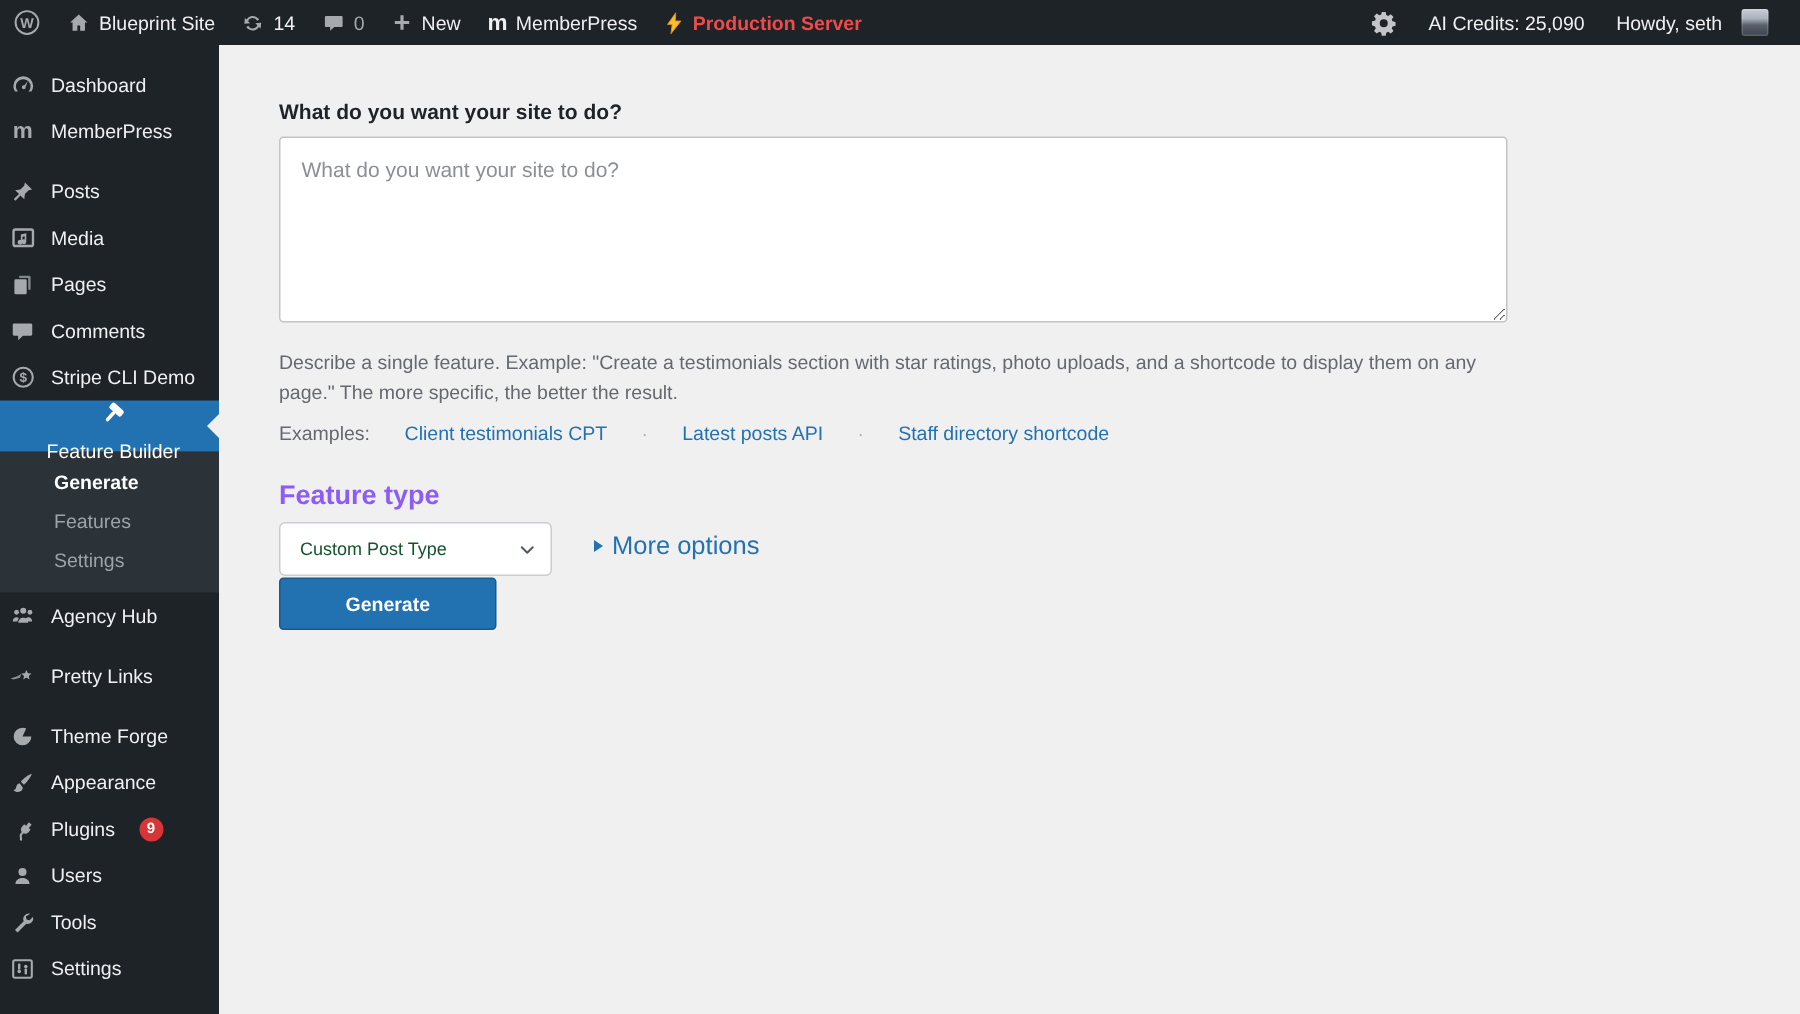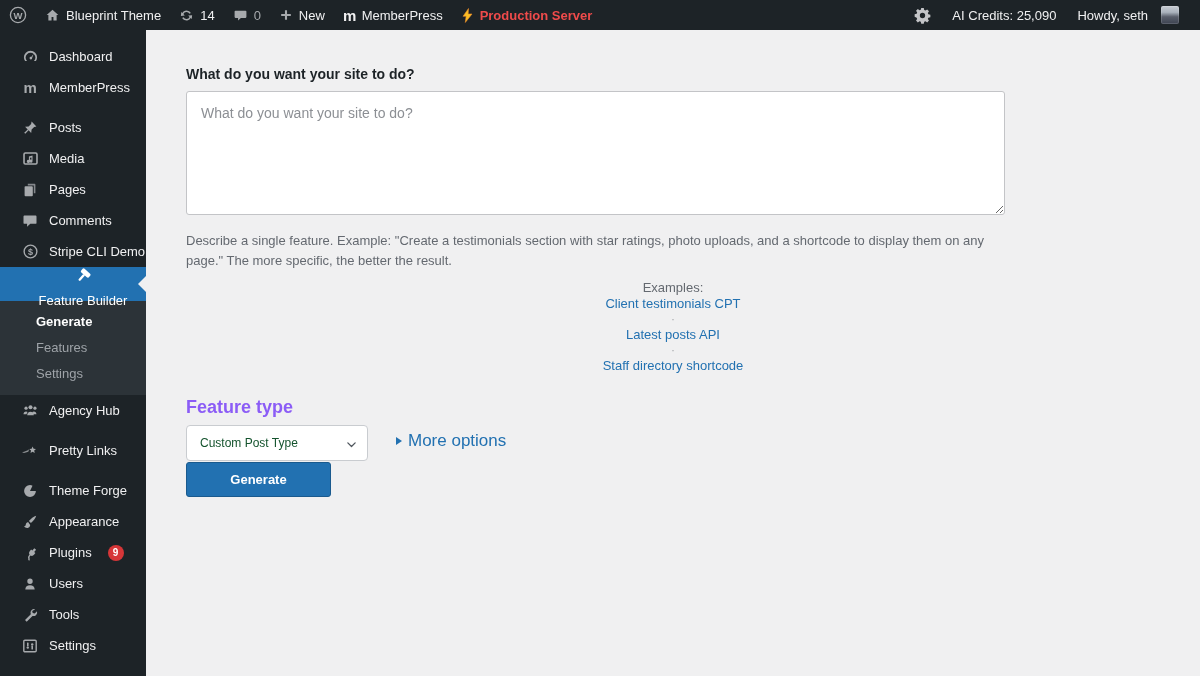--- a/index.html
+++ b/index.html
@@ -19,21 +19,21 @@
   .avatar{width:18px;height:18px;border-radius:2px;margin-left:7px;
     background:linear-gradient(180deg,#c9cdd4 0%,#aab2bc 35%,#5a5f6b 60%,#3c4250 100%);
     box-shadow:inset 0 0 0 1px rgba(255,255,255,.15);}
   .bar-right{padding-right:12px;}
   .bar-right .credits{padding:0 12px;}
 
   
   .sidebar{position:fixed;top:30px;left:0;width:146px;bottom:0;background:#1d2327;color:#f0f0f1;
     font-size:13px;z-index:40;}
   .menu{padding-top:11px;}
-  .menu-item{position:relative;height:31px;display:flex;align-items:center;gap:9px;padding-left:20px;cursor:pointer;}
+  .menu-item{position:relative;height:31px;display:flex;align-items:center;gap:9px;padding-left:5px;cursor:pointer;}
   .menu-item .mi-icon{width:20px;display:flex;justify-content:center;align-items:center;flex:none;}
   .menu-item .mi-label{color:#f0f0f1;}
   .menu-item.active{background:#2271b1;height:34px;flex-direction:column;}
   .menu-item.active .mi-label{color:#fff;font-weight:400;}
   .menu-item.active::after{content:"";position:absolute;right:0;top:50%;margin-top:-8px;
     border:8px solid transparent;border-right-color:#f0f0f1;}
   .menu-sep{height:9px;}
   .submenu{background:#2c3338;padding:7px 0 9px;}
   .submenu-item{height:26px;display:flex;align-items:center;padding-left:36px;color:#9ea3a8;cursor:pointer;}
   .submenu-item.current{color:#fff;font-weight:700;}
@@ -42,21 +42,21 @@
   .micon{fill:#a7aaad;}
   .mi-m{color:#a7aaad;font-weight:800;font-size:15px;line-height:1;letter-spacing:-.5px;}
 
   
   .content{margin-left:146px;margin-top:38px;padding:28px 40px 0;}
   .prompt-label{font-size:14px;font-weight:700;color:#1d2327;margin:0 0 9px;}
   .prompt-textarea{width:819px;height:124px;background:#fff;border:1px solid #c3c4c7;border-radius:3px;
     padding:13px 14px;font-size:14px;color:#2c3338;font-family:"Liberation Sans",sans-serif;resize:both;outline:none;}
   .prompt-textarea::placeholder{color:#8c8f94;opacity:1;}
   .description{margin-top:12px;font-size:13px;line-height:1.55;color:#646970;max-width:812px;}
-  .examples{margin-top:9px;font-size:13px;color:#646970;display:flex;align-items:center;gap:1px;flex-direction:column;}
+  .examples{margin-top:9px;font-size:13px;color:#646970;display:flex;align-items:center;gap:23px;}
   .examples a{color:#2271b1;text-decoration:none;font-weight:500;}
   .dot-sep{color:#a7aaad;font-size:12px;}
   .ft-label{margin-top:24px;font-size:18px;font-weight:700;color:#8b5cf6;}
   .controls-row{display:flex;align-items:flex-start;margin-top:7px;}
   .select-wrap{position:relative;width:182px;}
   .ft-select{width:182px;height:36px;background:#fff;border:1px solid #c9ccd0;border-radius:4px;
     padding:0 30px 0 13px;font-size:12px;color:#14532d;font-family:"Liberation Sans",sans-serif;
     appearance:none;-webkit-appearance:none;outline:none;cursor:pointer;}
   .select-chevron{position:absolute;right:10px;top:12px;pointer-events:none;}
   .more-options{margin-left:28px;margin-top:6px;display:flex;align-items:center;gap:6px;
@@ -78,21 +78,21 @@
             <text x="9" y="12.6" text-anchor="middle" font-size="9.5" font-weight="bold" fill="#a7aaad" font-family="Liberation Sans,sans-serif">W</text>
           </svg>
       </span>
     </div>
     <div class="bar-item">
       <span>
         <svg width="15" height="15" viewBox="0 0 16 16">
             <path class="micon" d="M8 1.8L1.8 7.4h1.8v6h3.4V9.6h2V13.4h3.4v-6h1.8z"></path>
           </svg>
       </span>
-      <span>Blueprint Theme</span>
+      <span>Blueprint Site</span>
     </div>
     <div class="bar-item">
       <span>
         <svg width="15" height="15" viewBox="0 0 16 16">
             <path class="micon" d="M10.2 3.3A5 5 0 0 0 3.6 5.4L2.4 4.2 2 8.4l4.2-.4-1.5-1.5a3.6 3.6 0 0 1 6.5-.3l1.4-.8a5 5 0 0 0-2.4-2.1zM5.8 12.7a5 5 0 0 0 6.6-2.1l1.2 1.2.4-4.2-4.2.4 1.5 1.5a3.6 3.6 0 0 1-6.5.3l-1.4.8a5 5 0 0 0 2.4 2.1z"></path>
           </svg>
       </span>
       <span>14</span>
     </div>
     <div class="bar-item">

